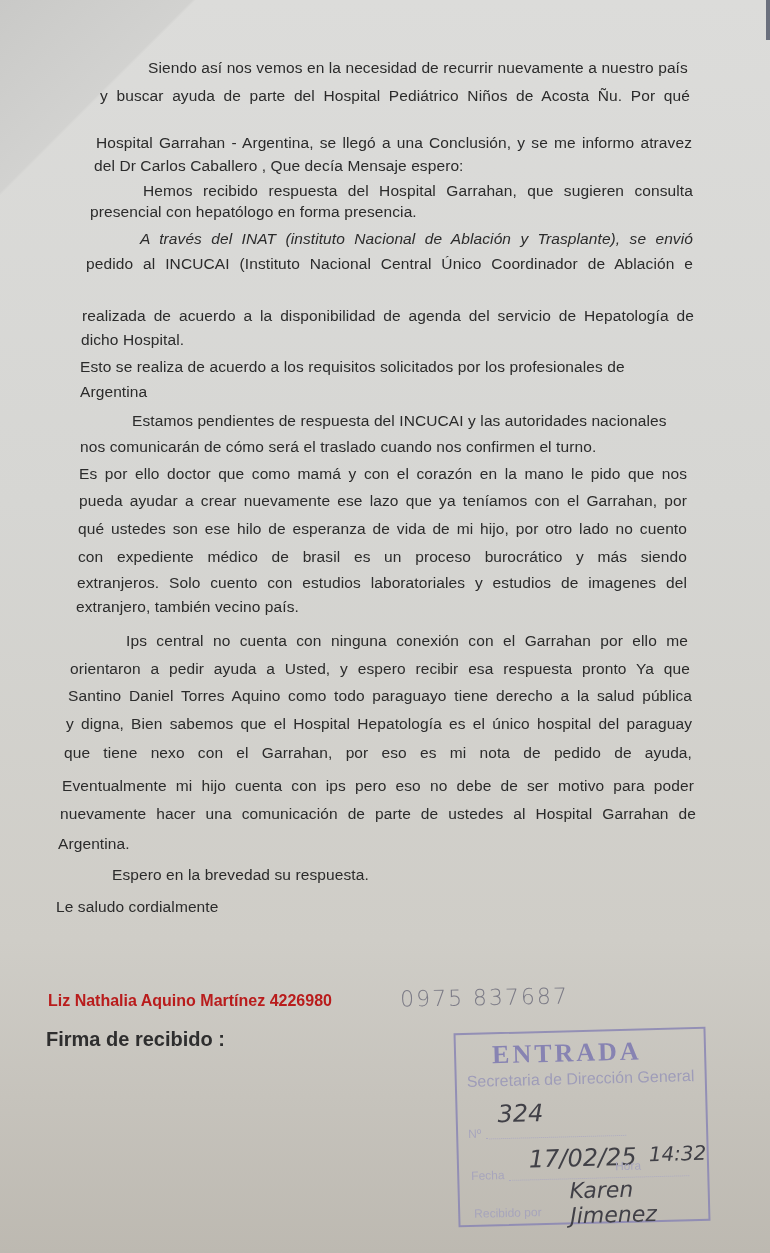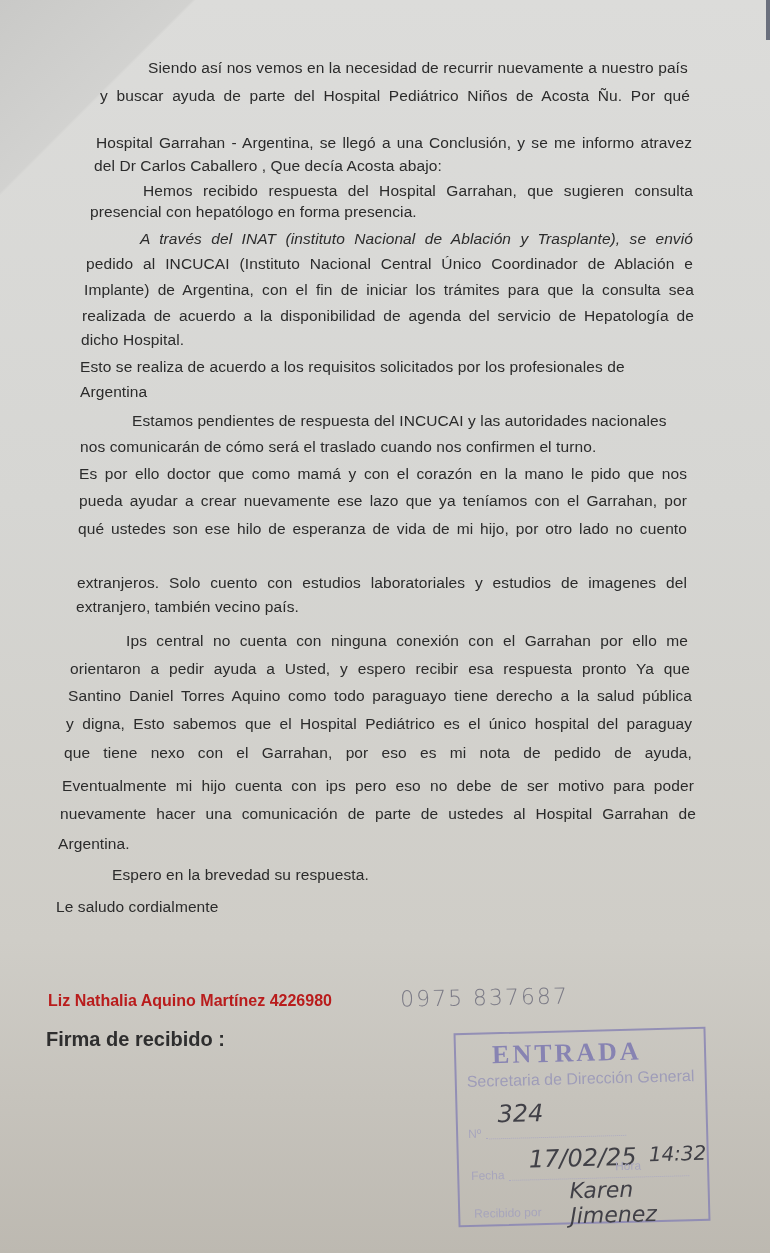--- a/index.html
+++ b/index.html
@@ -41,47 +41,47 @@
 <body>
 
 <div class="fold"></div>
 <div class="edge-right"></div>
 
 <div class="page">
 
   <div class="line" style="left:148px;top:58px;">Siendo así nos vemos en la necesidad de recurrir nuevamente a nuestro país</div>
   <div class="line just" style="left:100px;top:86px;width:590px;">y buscar ayuda de parte del Hospital Pediátrico Niños de Acosta Ñu. Por qué</div>
   <div class="line just" style="left:96px;top:133px;width:596px;">Hospital Garrahan - Argentina, se llegó a una Conclusión, y se me informo atravez</div>
-  <div class="line" style="left:94px;top:156px;">del Dr Carlos Caballero , Que decía Acosta abajo:</div>
+  <div class="line" style="left:94px;top:156px;">del Dr Carlos Caballero , Que decía Mensaje espero:</div>
 
   <div class="line just" style="left:143px;top:181px;width:550px;">Hemos recibido respuesta del Hospital Garrahan, que sugieren consulta</div>
   <div class="line" style="left:90px;top:202px;">presencial con hepatólogo en forma presencia.</div>
 
   <div class="line just" style="left:140px;top:229px;width:553px;font-style:italic;">A través del INAT (instituto Nacional de Ablación y Trasplante), se envió</div>
   <div class="line just" style="left:86px;top:254px;width:607px;">pedido al INCUCAI (Instituto Nacional Central Único Coordinador de Ablación e</div>
-  <div class="line just" style="left:84px;top:280px;width:610px;">Implante) de Argentina, con el fin de iniciar los trámites para que la consulta sea</div>
   <div class="line just" style="left:82px;top:306px;width:612px;">realizada de acuerdo a la disponibilidad de agenda del servicio de Hepatología de</div>
   <div class="line" style="left:81px;top:330px;">dicho Hospital.</div>
 
   <div class="line" style="left:80px;top:357px;">Esto se realiza de acuerdo a los requisitos solicitados por los profesionales de</div>
   <div class="line" style="left:80px;top:382px;">Argentina</div>
 
   <div class="line" style="left:80px;top:437px;">nos comunicarán de cómo será el traslado cuando nos confirmen el turno.</div>
   <div class="line" style="left:132px;top:411px;">Estamos pendientes de respuesta del INCUCAI y las autoridades nacionales</div>
 
   <div class="line just" style="left:79px;top:464px;width:608px;">Es por ello doctor que como mamá y con el corazón en la mano le pido que nos</div>
   <div class="line just" style="left:79px;top:491px;width:608px;">pueda ayudar a crear nuevamente ese lazo que ya teníamos con el Garrahan, por</div>
   <div class="line just" style="left:78px;top:519px;width:609px;">qué ustedes son ese hilo de esperanza de vida de mi hijo, por otro lado no cuento</div>
+  <div class="line just" style="left:78px;top:547px;width:609px;">con expediente médico de brasil es un proceso burocrático y más siendo</div>
   <div class="line just" style="left:77px;top:573px;width:610px;">extranjeros. Solo cuento con estudios laboratoriales y estudios de imagenes del</div>
   <div class="line" style="left:76px;top:597px;">extranjero, también vecino país.</div>
 
   <div class="line just" style="left:126px;top:631px;width:562px;">Ips central no cuenta con ninguna conexión con el Garrahan por ello me</div>
   <div class="line just" style="left:70px;top:659px;width:620px;">orientaron a pedir ayuda a Usted, y espero recibir esa respuesta pronto Ya que</div>
   <div class="line just" style="left:68px;top:686px;width:624px;">Santino Daniel Torres Aquino como todo paraguayo tiene derecho a la salud pública</div>
-  <div class="line just" style="left:66px;top:714px;width:626px;">y digna, Esto sabemos que el Hospital Pediátrico es el único hospital del paraguay</div>
+  <div class="line just" style="left:66px;top:714px;width:626px;">y digna, Bien sabemos que el Hospital Hepatología es el único hospital del paraguay</div>
   <div class="line just" style="left:64px;top:743px;width:628px;">que tiene nexo con el Garrahan, por eso es mi nota de pedido de ayuda,</div>
   <div class="line just" style="left:62px;top:776px;width:632px;">Eventualmente mi hijo cuenta con ips pero eso no debe de ser motivo para poder</div>
   <div class="line just" style="left:60px;top:804px;width:636px;">nuevamente hacer una comunicación de parte de ustedes al Hospital Garrahan de</div>
   <div class="line" style="left:58px;top:834px;">Argentina.</div>
 
   <div class="line" style="left:112px;top:865px;">Espero en la brevedad su respuesta.</div>
   <div class="line" style="left:56px;top:897px;">Le saludo cordialmente</div>
 
   <div class="sig-name">Liz Nathalia Aquino Martínez 4226980</div>
   <div class="sig-phone">0975 837687</div>

